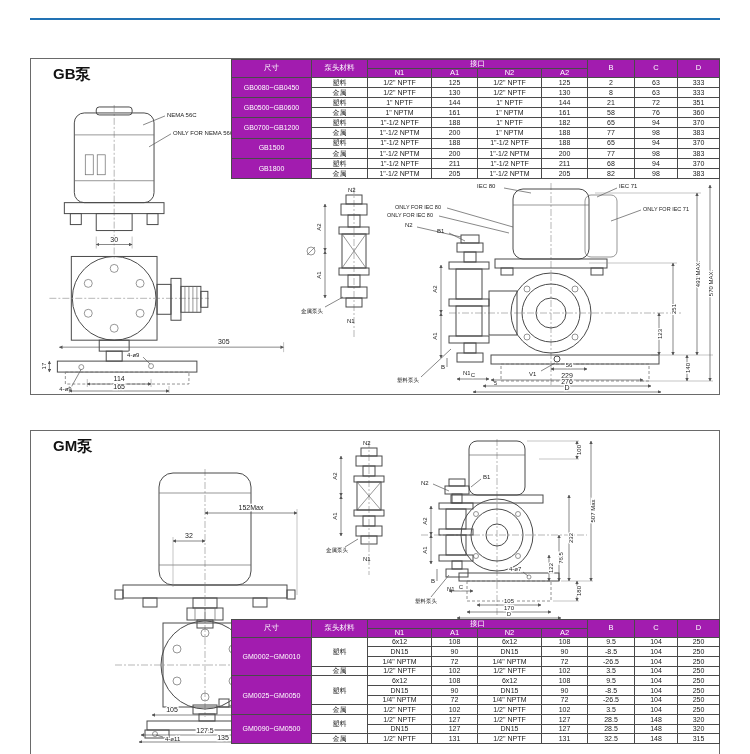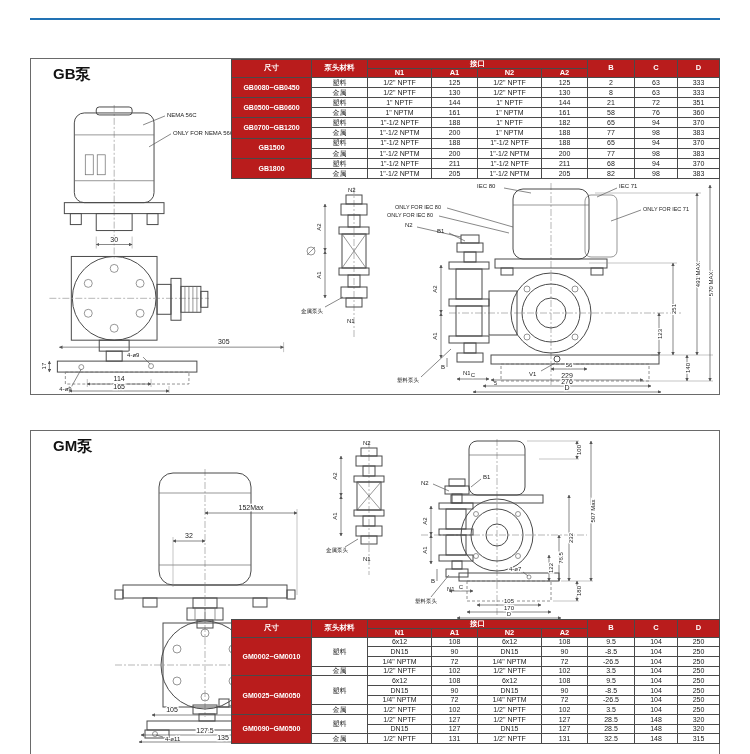--- a/index.html
+++ b/index.html
@@ -13,21 +13,21 @@
   .panel.gb { top:58px; height:337px; }
   .panel.gm { top:430px; height:367px; }
   .sec-label { position:absolute; left:12px; top:6px; font-size:15px; font-weight:bold; color:#111;margin-left:10px; }
   .tbl-wrap { position:absolute; }
   #gb-wrap { left:200px; top:0px; width:488px; height:120px; }
   #gm-wrap { left:200px; top:188px; width:488px; height:125px; }
   table.pump-table { width:100%; height:100%; border-collapse:collapse; table-layout:fixed;
     font-size:7px; color:#222; }
   .pump-table th, .pump-table td { border:1px solid #4a4a4a; text-align:center;
     vertical-align:middle; padding:0; line-height:1.05; white-space:nowrap; overflow:hidden; }
-  .pump-table .hblue { background:#b91c1c; color:#fff; font-weight:bold; }
+  .pump-table .hblue { background:#a21caf; color:#fff; font-weight:normal; }
   .pump-table th.hblue { font-size:7.5px; }
   .pump-table td.size { font-size:7px; }
   .pump-table td.mat { background:#fff; color:#222; }
   svg.drw { position:absolute; }
   #gb-front { left:8px;  top:40px;  width:255px; height:294px; }
   #gb-side  { left:268px; top:120px; width:420px; height:214px; }
   #gm-front { left:24px; top:34px;  width:300px; height:278px; }
   #gm-side  { left:294px; top:4px;  width:292px; height:184px; }
   .ln { stroke:#4a4a4a; fill:none; stroke-width:1; }
   .lt { stroke:#6a6a6a; fill:none; stroke-width:.7; }

